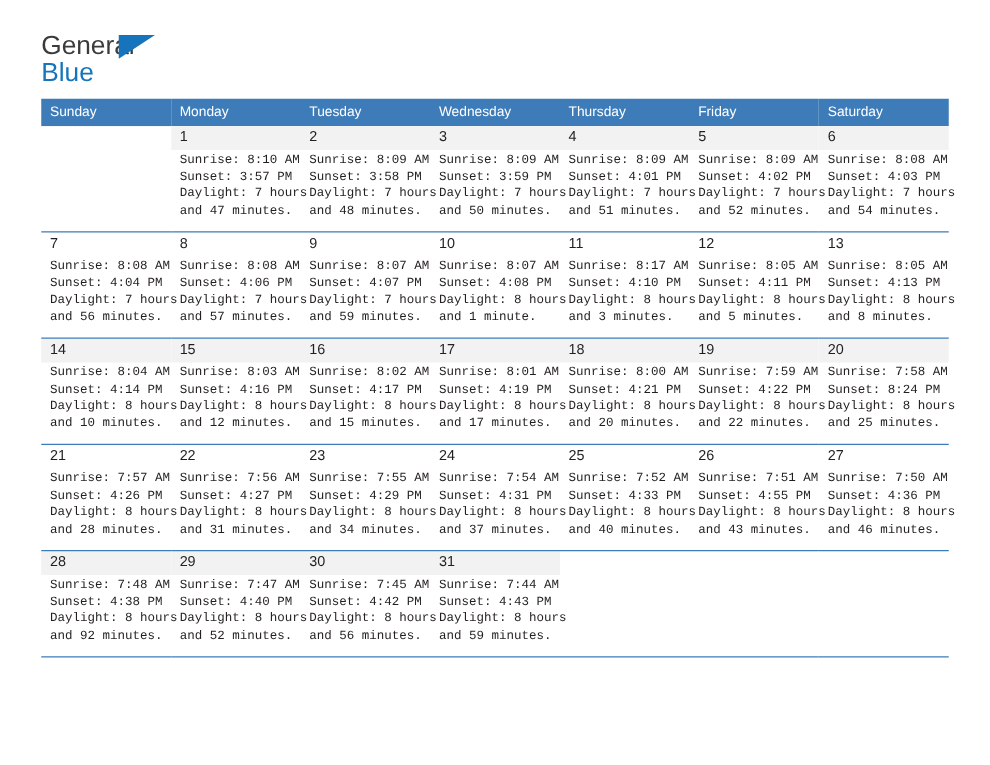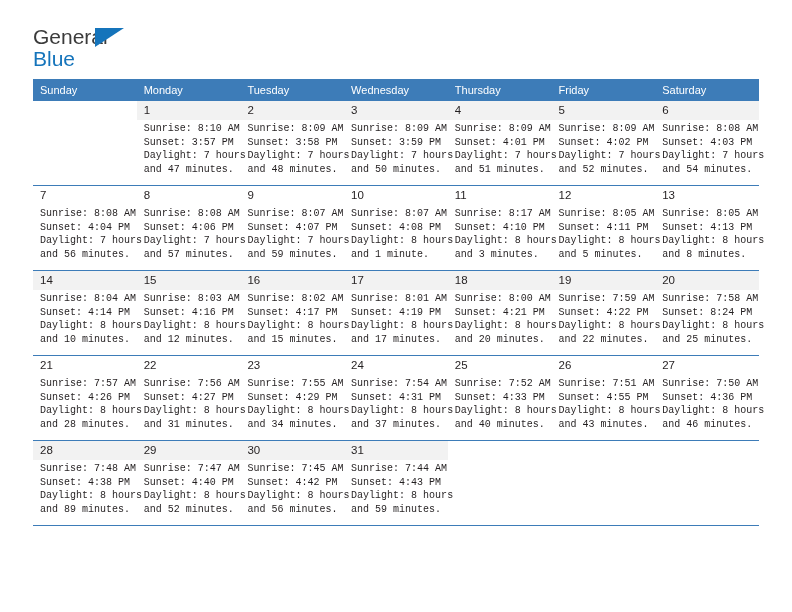--- a/index.html
+++ b/index.html
@@ -478,21 +478,21 @@
           </td>
         </tr>
         <tr class="shade">
           <td>
             <div class="cell-inner">
               <div class="daynum">28</div>
               <div class="info">
                 <div>Sunrise: 7:48 AM</div>
                 <div>Sunset: 4:38 PM</div>
                 <div>Daylight: 8 hours</div>
-                <div>and 89 minutes.</div>
+                <div>and 92 minutes.</div>
               </div>
             </div>
           </td>
           <td>
             <div class="cell-inner">
               <div class="daynum">29</div>
               <div class="info">
                 <div>Sunrise: 7:47 AM</div>
                 <div>Sunset: 4:40 PM</div>
                 <div>Daylight: 8 hours</div>

